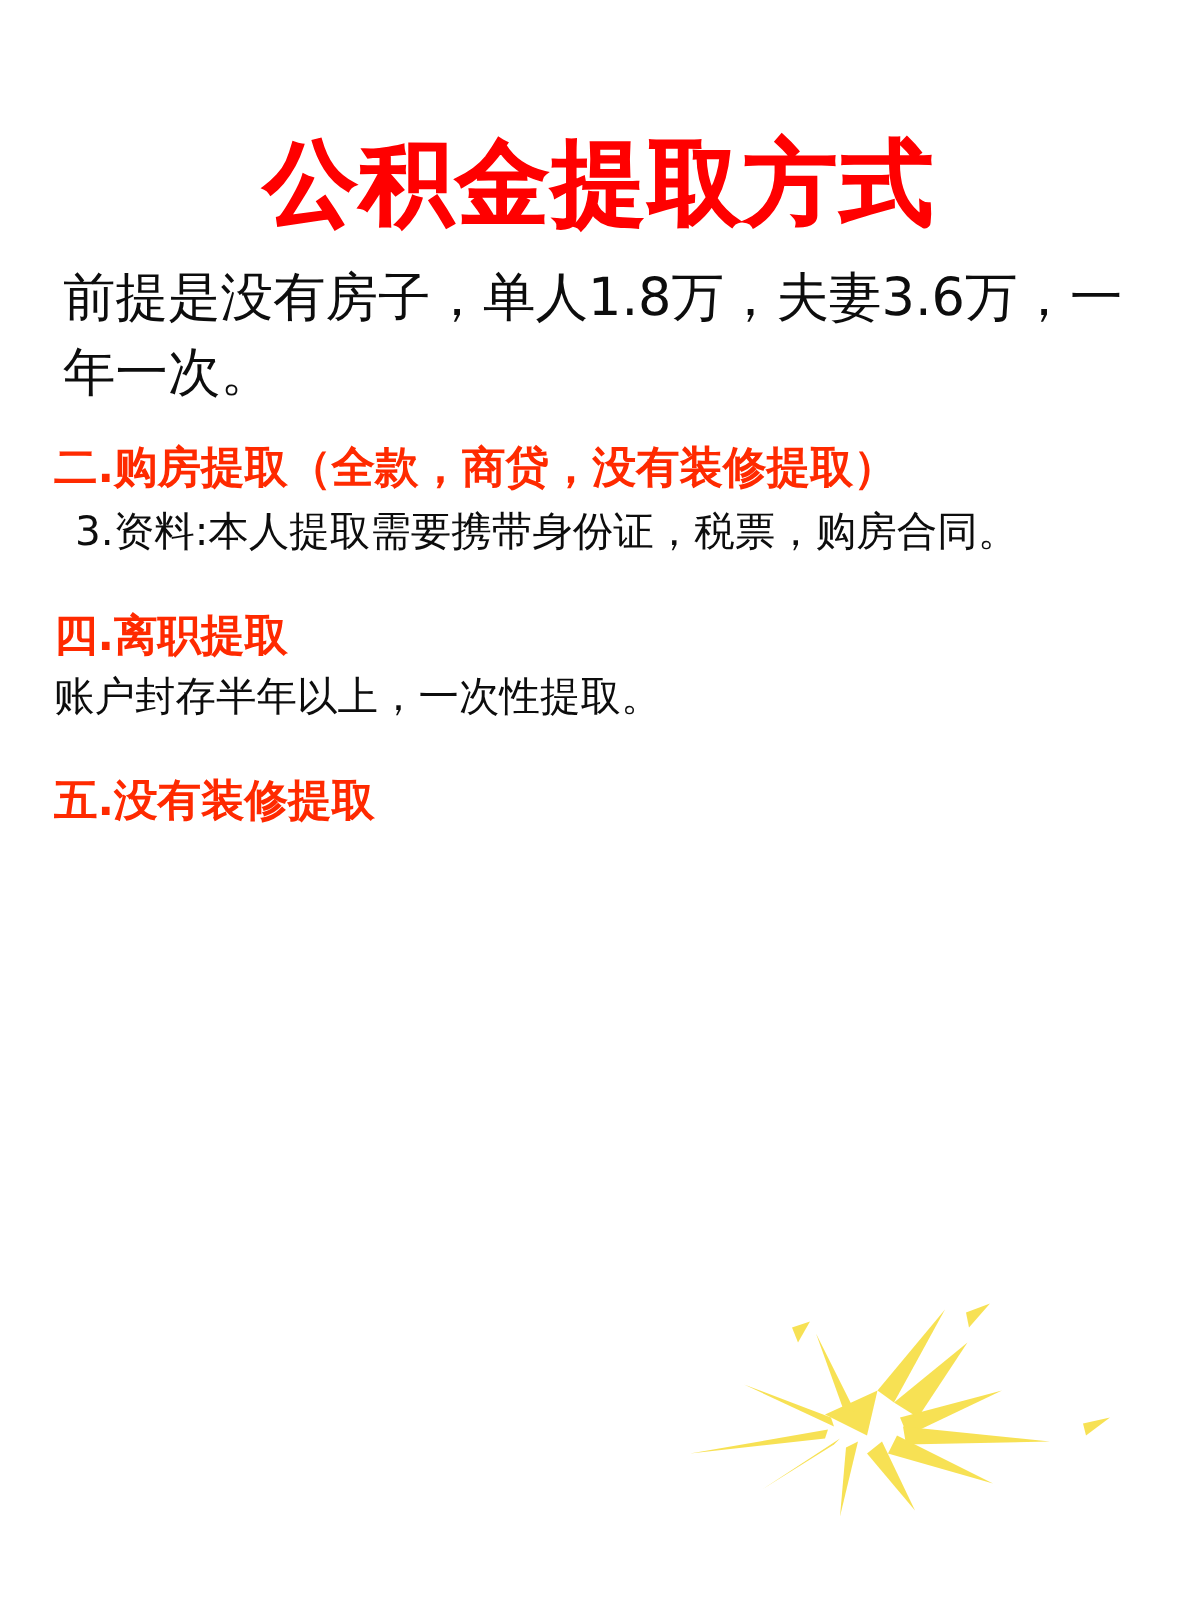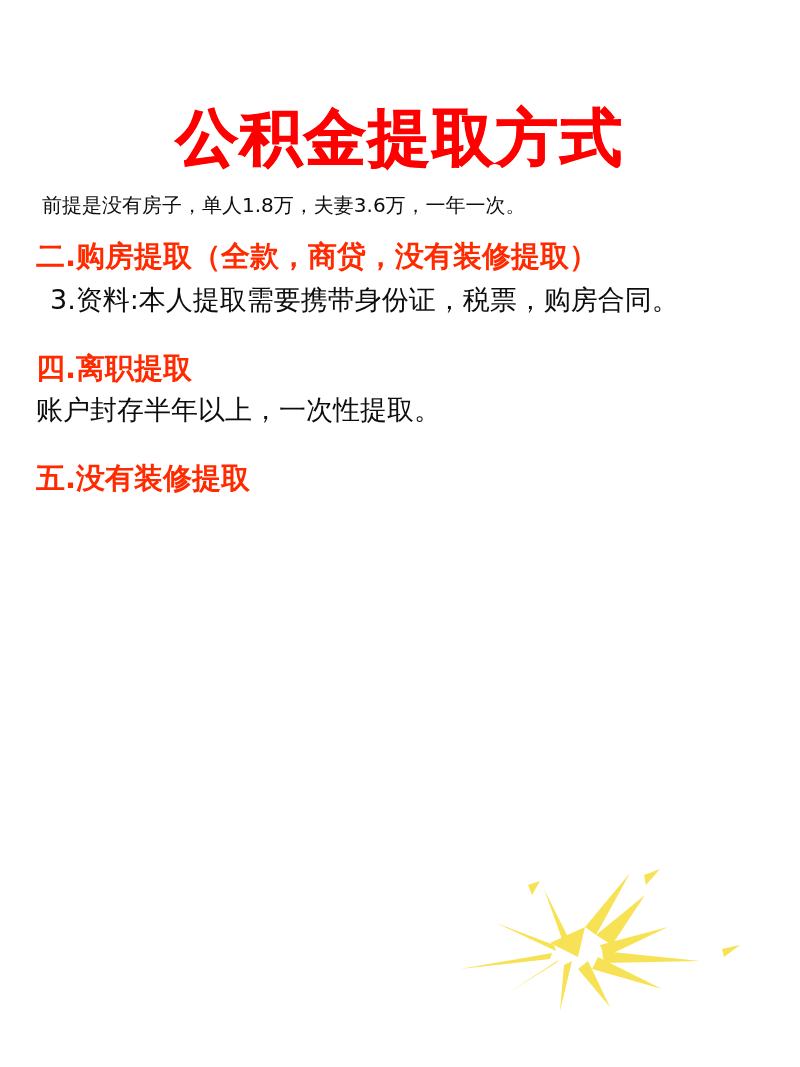--- a/index.html
+++ b/index.html
@@ -13,21 +13,21 @@
     position: relative;
     overflow: hidden;
     font-family: "DejaVu Sans", "Liberation Sans", sans-serif;
     color: #111111;
   }
   .page {
     position: relative;
     width: 800px;
     height: 1067px;
     box-sizing: border-box;
-    padding: 16px 18px;
+    padding: 0 18px;
   }
   .doc-title {
     margin: 0;
     padding-top: 86px;
     text-align: center;
     color: #ff0000;
     font-size: 62px;
     font-weight: bold;
     letter-spacing: 2px;
     line-height: 1.15;
@@ -41,21 +41,21 @@
     font-weight: bold;
     font-size: 29px;
     line-height: 1.3;
     padding-left: 18px;
     margin: 0 0 4px 0;
   }
   .heading-gap-lg {
     margin-top: 30px;
   }
   .body-line {
-    font-size: 20px;
+    font-size: 35px;
     line-height: 1.42;
     color: #0d0d0d;
     margin: 0;
     padding-left: 24px;
   }
   .body-block {
     font-size: 27px;
     line-height: 1.42;
     color: #0d0d0d;
     margin: 0;

